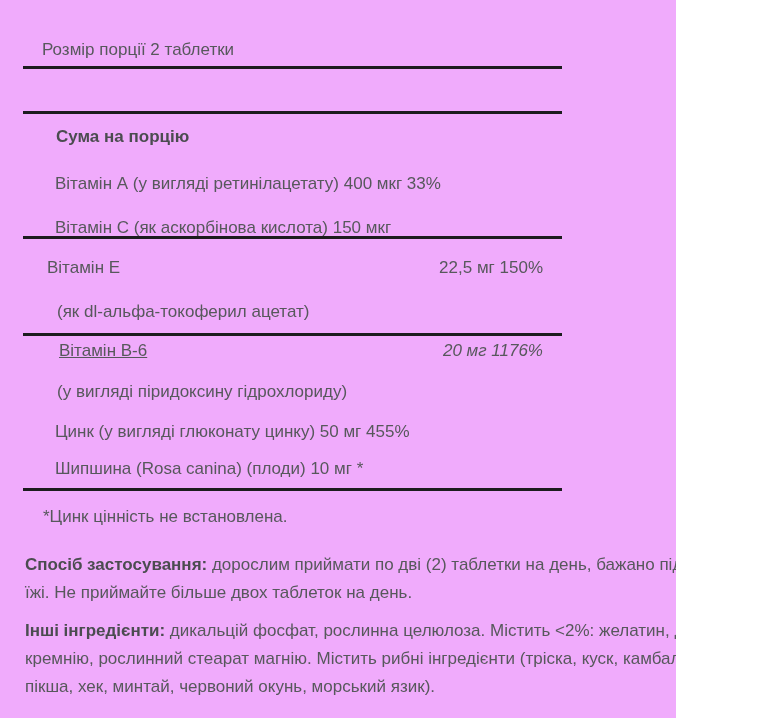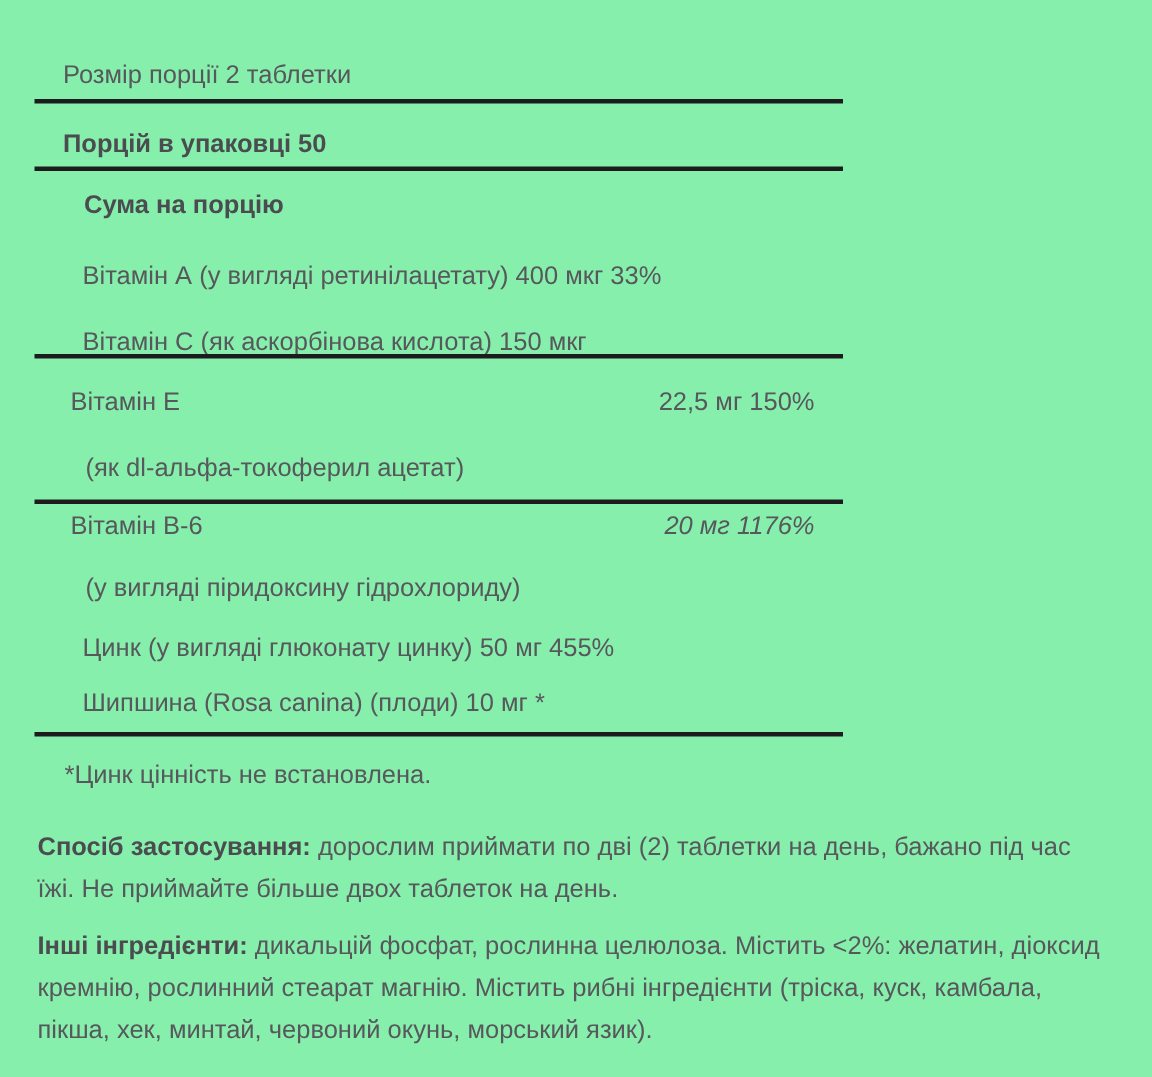--- a/index.html
+++ b/index.html
@@ -1,20 +1,20 @@
 <!DOCTYPE html>
 <html><head>
 <meta charset="utf-8">
 <style>
   html,body{margin:0;padding:0;background:#ffffff;}
   .page{
     position:relative;
-    width:768px;
+    width:676px;
     height:718px;
-    background:#86efac;
+    background:#f0abfc;
     font-family:"Liberation Sans", sans-serif;
     font-size:17px;
     color:#57585c;
     overflow:hidden;
   }
   .rule{
     position:absolute;
     left:23px;
     width:539px;
     height:3px;
@@ -46,21 +46,20 @@
 </style>
 </head>
 <body>
 
 <div class="page">
 
   <div class="row" style="left:42px; top:40px;">Розмір порції 2 таблетки</div>
 
   <div class="rule" style="top:66px;"></div>
 
-  <div class="row b" style="left:42px; top:86px;">Порцій в упаковці 50</div>
 
   <div class="rule" style="top:111px;"></div>
 
   <div class="tblrow" style="top:127px;">
     <span class="name b" style="margin-left:33px;">Сума на порцію</span>
   </div>
 
   <div class="row" style="left:55px; top:174px;">Вітамін А (у вигляді ретинілацетату) 400 мкг 33%</div>
 
   <div class="row" style="left:55px; top:218px;">Вітамін С (як аскорбінова кислота) 150 мкг</div>
@@ -70,21 +69,21 @@
   <div class="tblrow" style="top:258px;">
     <span class="name" style="margin-left:24px;">Вітамін Е</span>
     <span class="val" style="right:19px;">22,5 мг 150%</span>
   </div>
 
   <div class="row" style="left:57px; top:302px;">(як dl-альфа-токоферил ацетат)</div>
 
   <div class="rule" style="top:333px;"></div>
 
   <div class="tblrow" style="top:341px;">
-    <span class="name" style="margin-left:24px;">Вітамін В-6</span>
+    <span class="name" style="margin-left:36px;text-decoration:underline;">Вітамін В-6</span>
     <span class="val" style="right:19px;font-style:italic;">20 мг 1176%</span>
   </div>
 
   <div class="row" style="left:57px; top:382px;">(у вигляді піридоксину гідрохлориду)</div>
 
   <div class="row" style="left:55px; top:422px;">Цинк (у вигляді глюконату цинку) 50 мг 455%</div>
 
   <div class="row" style="left:55px; top:459px;">Шипшина (Rosa canina) (плоди) 10 мг *</div>
 
   <div class="rule" style="top:488px;"></div>

